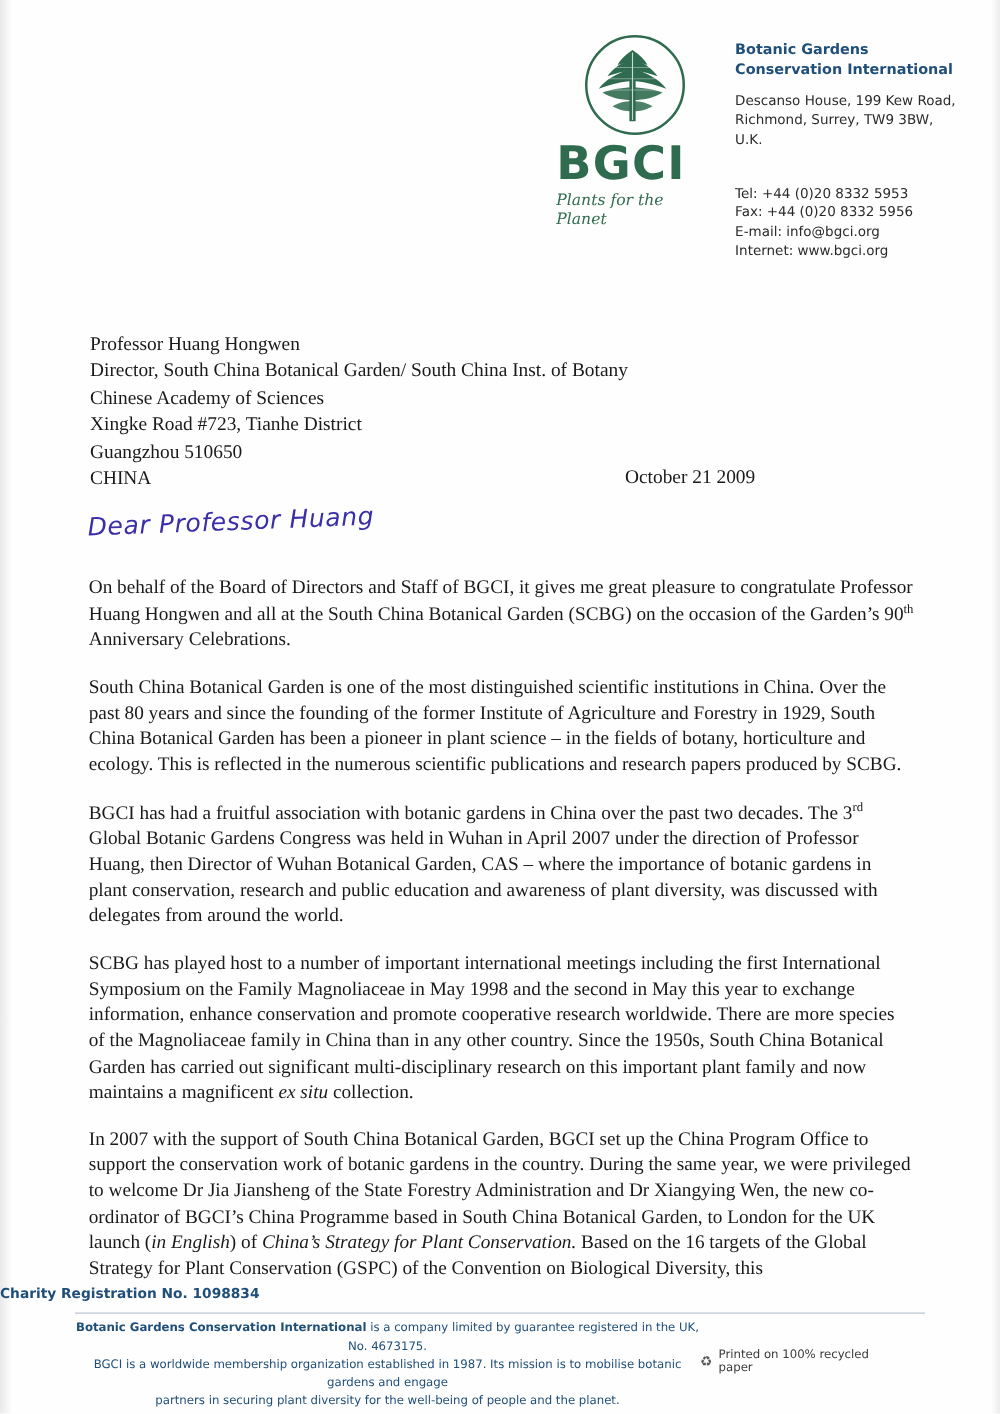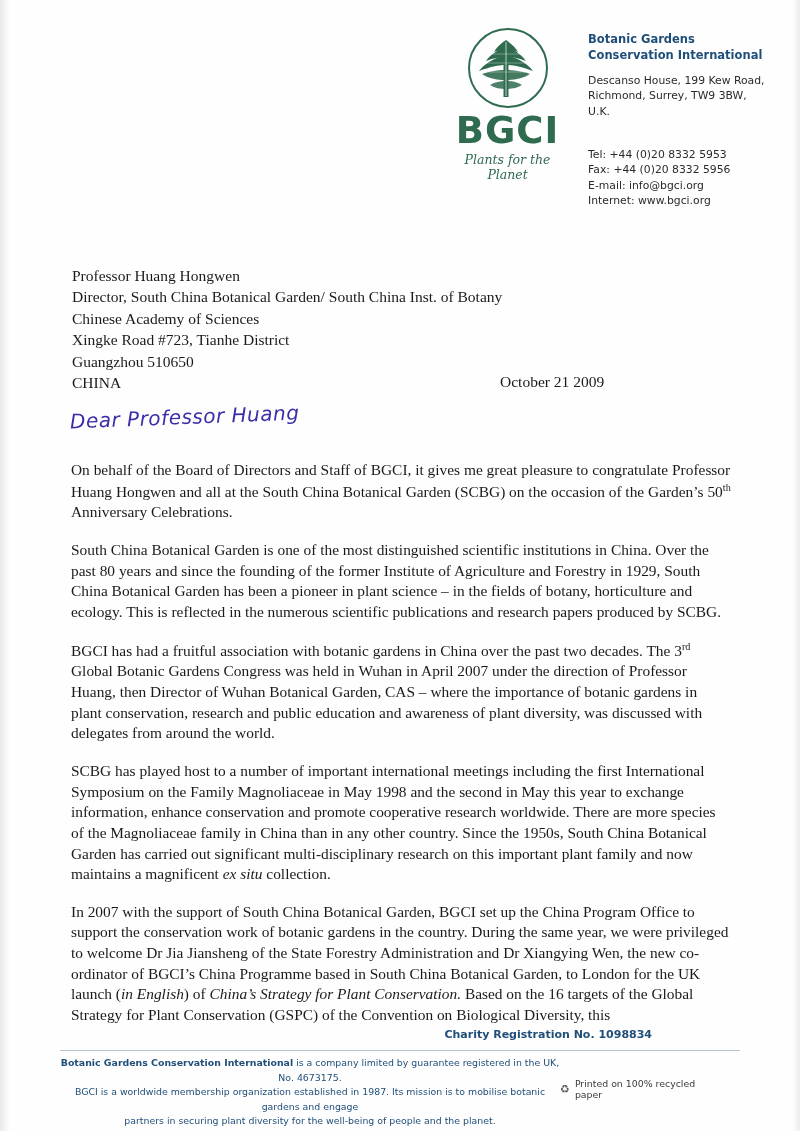--- a/index.html
+++ b/index.html
@@ -24,21 +24,21 @@
   .letterhead {
     position: absolute;
     top: 28px;
     left: 445px;
     width: 320px;
     display: flex;
     align-items: flex-start;
   }
   .logo-block {
     width: 130px;
-    text-align: center;
+    text-align: left;
     color: #2f6b4f;
   }
   .logo-circle {
     width: 76px;
     height: 76px;
     border: 2.5px solid #2f6b4f;
     border-radius: 50%;
     margin: 0 auto;
     position: relative;
     overflow: hidden;
@@ -129,21 +129,21 @@
     font-size: 0.66em;
     vertical-align: super;
   }
   em { font-style: italic; text-align: center; }
   
   .charity {
     position: absolute;
     top: 1028px;
     left: 0;
     width: 652px;
-    text-align: right;
+    text-align: left;
     font-family: "DejaVu Sans", sans-serif;
     font-size: 11px;
     color: #1f4e79;
     font-weight: bold;
   }
   .footer-rule {
     position: absolute;
     top: 1050px;
     left: 60px;
     width: 680px;
@@ -246,21 +246,21 @@
     <div>Xingke Road #723, Tianhe District</div>
     <div>Guangzhou 510650</div>
     <div>CHINA</div>
   </div>
 
   <div class="date">October 21 2009</div>
 
   <div class="salutation">Dear Professor Huang</div>
 
   <div class="body-text">
-    <p><span>On behalf of the Board of Directors and Staff of BGCI, it gives me great pleasure to congratulate Professor Huang Hongwen and all at the South China Botanical Garden (SCBG) on the occasion of the Garden’s 50</span><sup>th</sup><span> Anniversary Celebrations.</span></p>
+    <p><span>On behalf of the Board of Directors and Staff of BGCI, it gives me great pleasure to congratulate Professor Huang Hongwen and all at the South China Botanical Garden (SCBG) on the occasion of the Garden’s 90</span><sup>th</sup><span> Anniversary Celebrations.</span></p>
 
     <p>South China Botanical Garden is one of the most distinguished scientific institutions in China.  Over the past 80 years and since the founding of the former Institute of Agriculture and Forestry in 1929, South China Botanical Garden has been a pioneer in plant science – in the fields of botany, horticulture and ecology. This is reflected in the numerous scientific publications and research papers produced by SCBG.</p>
 
     <p><span>BGCI has had a fruitful association with botanic gardens in China over the past two decades. The 3</span><sup>rd</sup><span> Global Botanic Gardens Congress was held in Wuhan in April 2007 under the direction of Professor Huang, then Director of Wuhan Botanical Garden, CAS – where the importance of botanic gardens in plant conservation, research and public education and awareness of plant diversity, was discussed with delegates from around the world.</span></p>
 
     <p><span>SCBG has played host to a number of important international meetings including the first International Symposium on the Family Magnoliaceae in May 1998 and the second in May this year to exchange information, enhance conservation and promote cooperative research worldwide. There are more species of the Magnoliaceae family in China than in any other country. Since the 1950s, South China Botanical Garden has carried out significant multi-disciplinary research on this important plant family and now maintains a magnificent </span><em>ex situ</em><span> collection.</span></p>
 
     <p><span>In 2007 with the support of South China Botanical Garden, BGCI set up the China Program Office to support the conservation work of botanic gardens in the country. During the same year, we were privileged to welcome Dr Jia Jiansheng of the State Forestry Administration and Dr Xiangying Wen, the new co-ordinator of BGCI’s China Programme based in South China Botanical Garden, to London for the UK launch (</span><em>in English</em><span>) of </span><em>China’s Strategy for Plant Conservation.</em><span> Based on the 16 targets of the Global Strategy for Plant Conservation (GSPC) of the Convention on Biological Diversity, this</span></p>
   </div>
 

